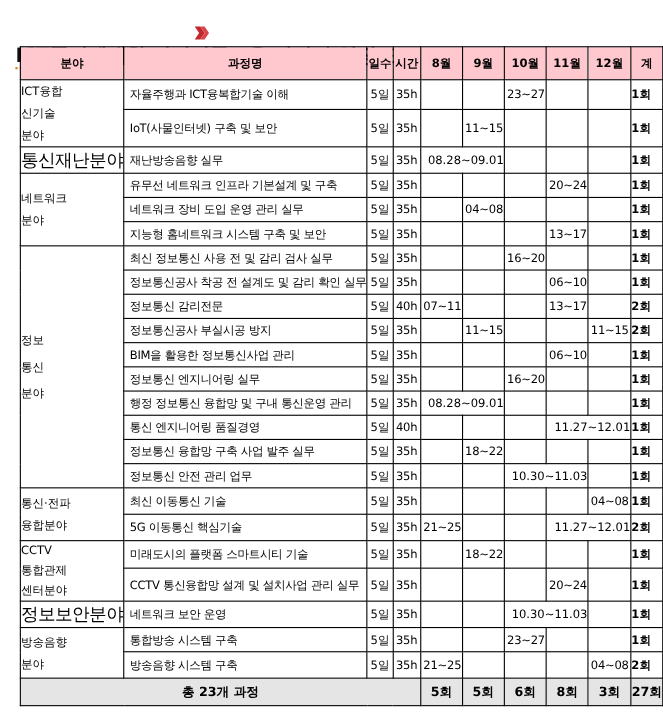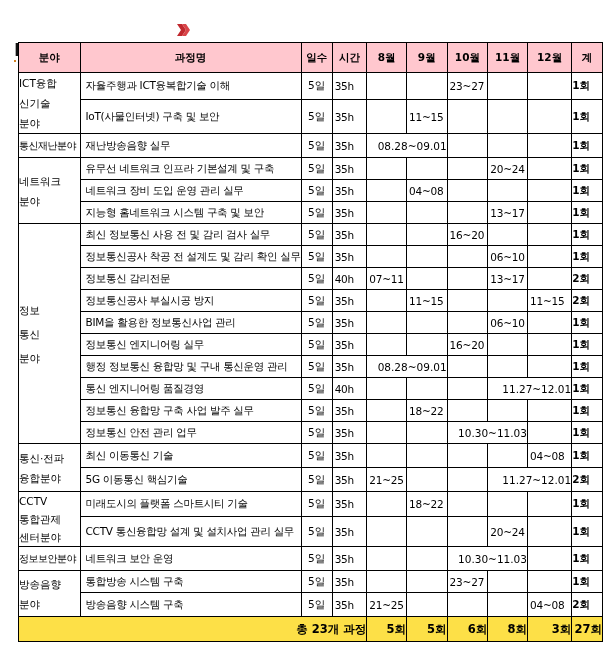--- a/index.html
+++ b/index.html
@@ -6,27 +6,27 @@
   body { width:603px; height:652px; position:relative; overflow:hidden;
          font-family:"DejaVu Sans", "Liberation Sans", sans-serif; color:#000; }
   .title { position:absolute; left:14px; top:22px; height:26px; display:flex; align-items:center;flex-direction:column; }
   .title-icon { width:18px; height:18px; margin-right:4px; display:flex; align-items:center; }
   .title-text { font-size:18px; font-weight:bold; letter-spacing:-0.5px; color:#111; }
   .title-text .under { border-bottom:2px dotted #d08020; }
   table.sched { position:absolute; left:18px; top:42px; border-collapse:collapse; table-layout:fixed; }
   table.sched td, table.sched th { border:1px solid #000; padding:0; font-size:10.5px; white-space:nowrap; overflow:hidden; }
   th { background:#FFC7CE; font-weight:bold; font-size:11.5px; height:29px; text-align:center; }
   td.cat { text-align:left; line-height:20px; font-size:11px; }
-  td.cat.small { font-size:10px; letter-spacing:-0.5px; }
+  td.cat.small { font-size:16px; letter-spacing:-0.5px; }
   td.name { padding-left:5px !important; letter-spacing:-0.3px; }
   td.c { text-align:center;margin-top:23px; }
   td.d { text-align:left; padding-left:2px !important; letter-spacing:-0.2px; }
   td.span { text-align:right; }
   td.tot { font-weight:bold; }
-  tr.total td { background:#fde047; font-weight:bold; font-size:11.5px; height:24px; text-align:right; }
+  tr.total td { background:#e5e5e5; font-weight:bold; font-size:11.5px; height:24px; text-align:center; }
 </style>
 </head>
 <body>
 
 <div class="title">
   <span class="title-icon">
     <svg width="16" height="16" viewBox="0 0 16 16">
         <path d="M1 2 L6 2 L10 8 L6 14 L1 14 L5 8 Z" fill="#C0282E"></path>
         <path d="M6 2 L10 2 L14 8 L10 14 L6 14 L10 8 Z" fill="#D8454A"></path>
       </svg>

